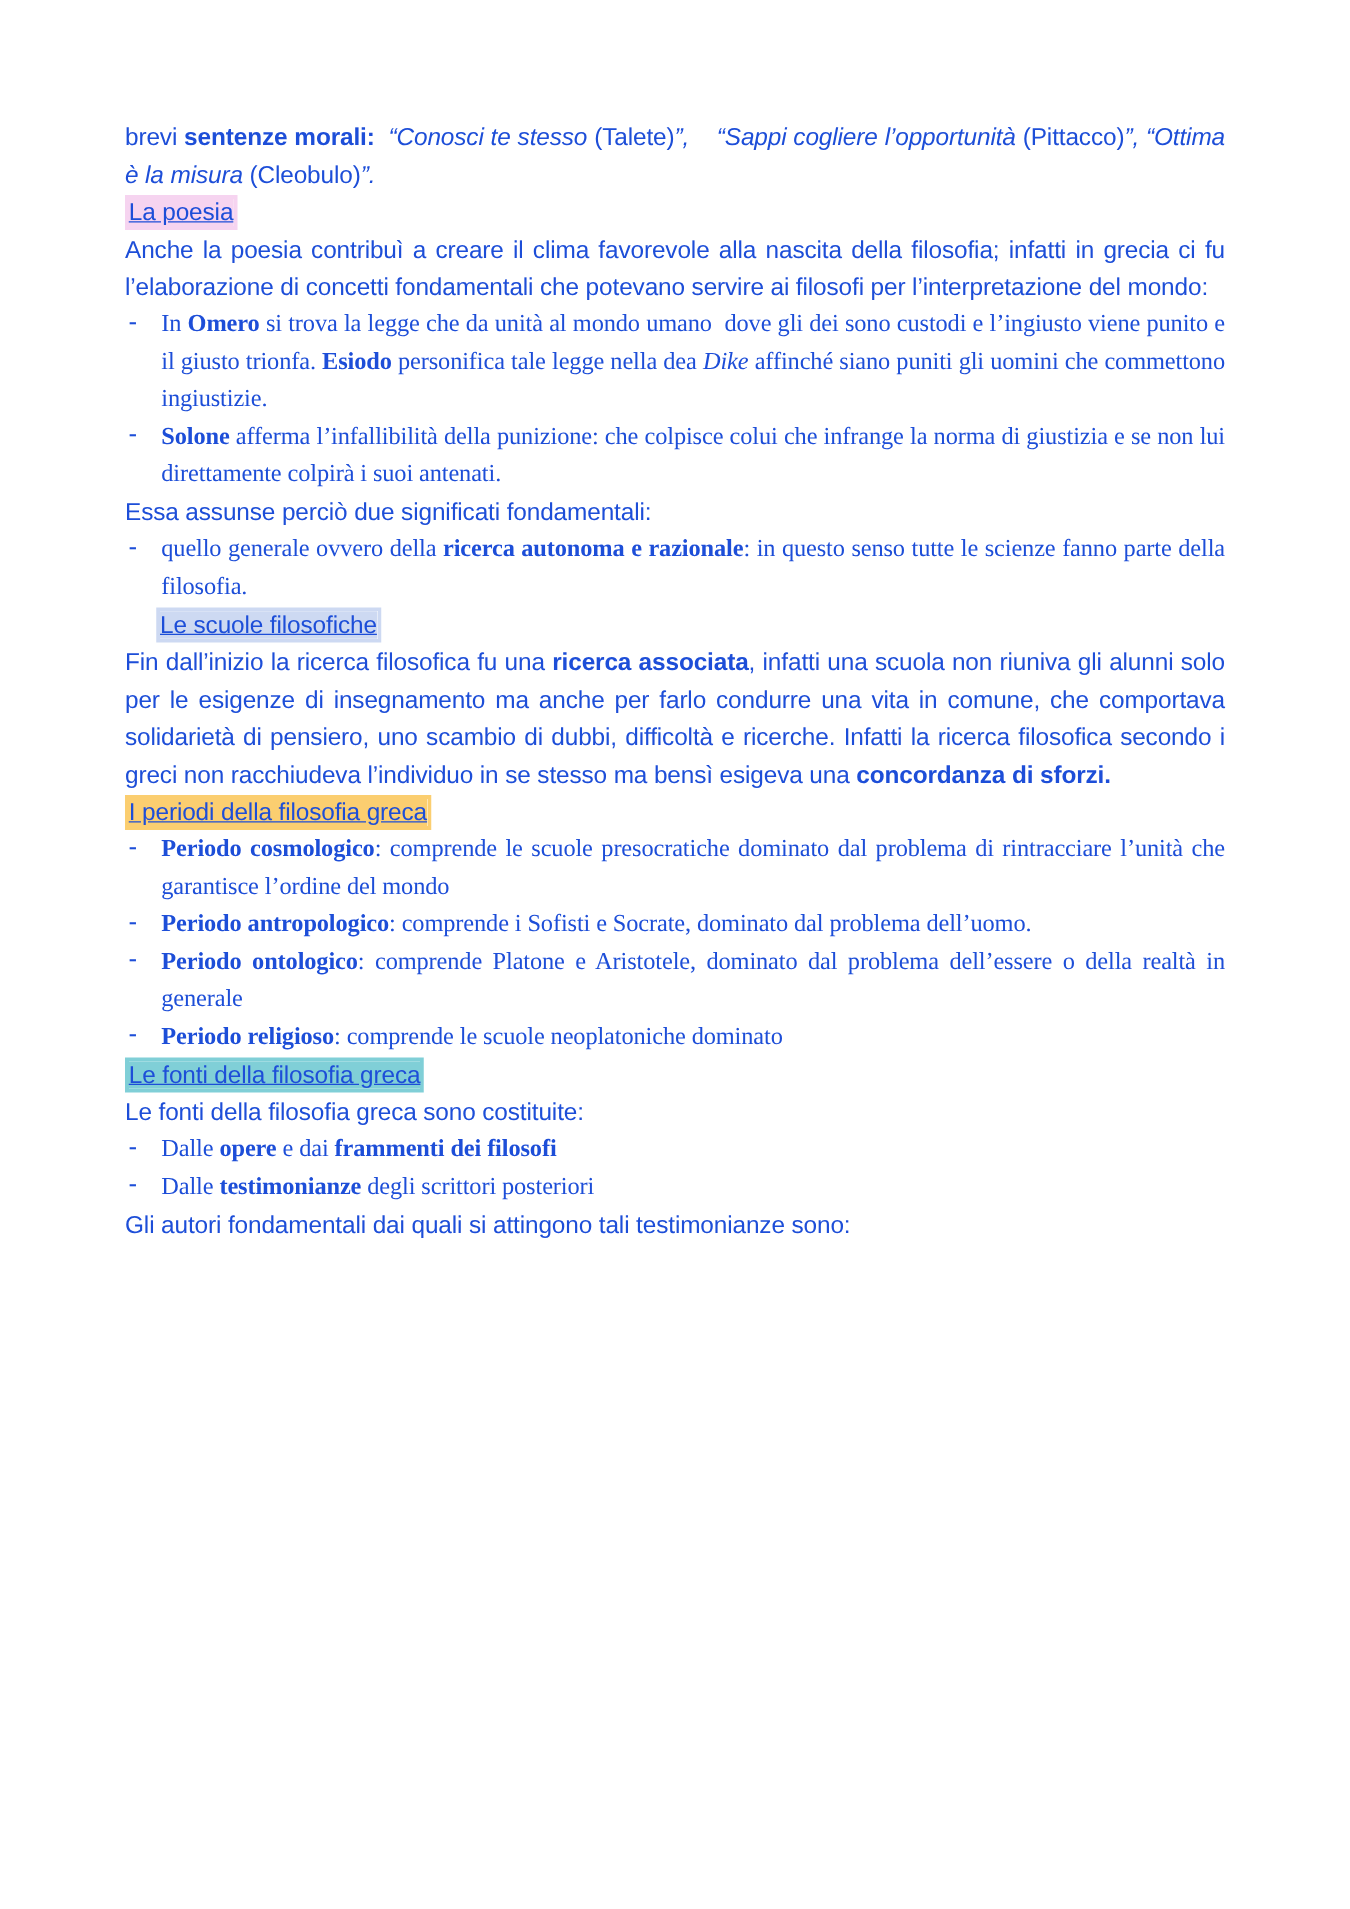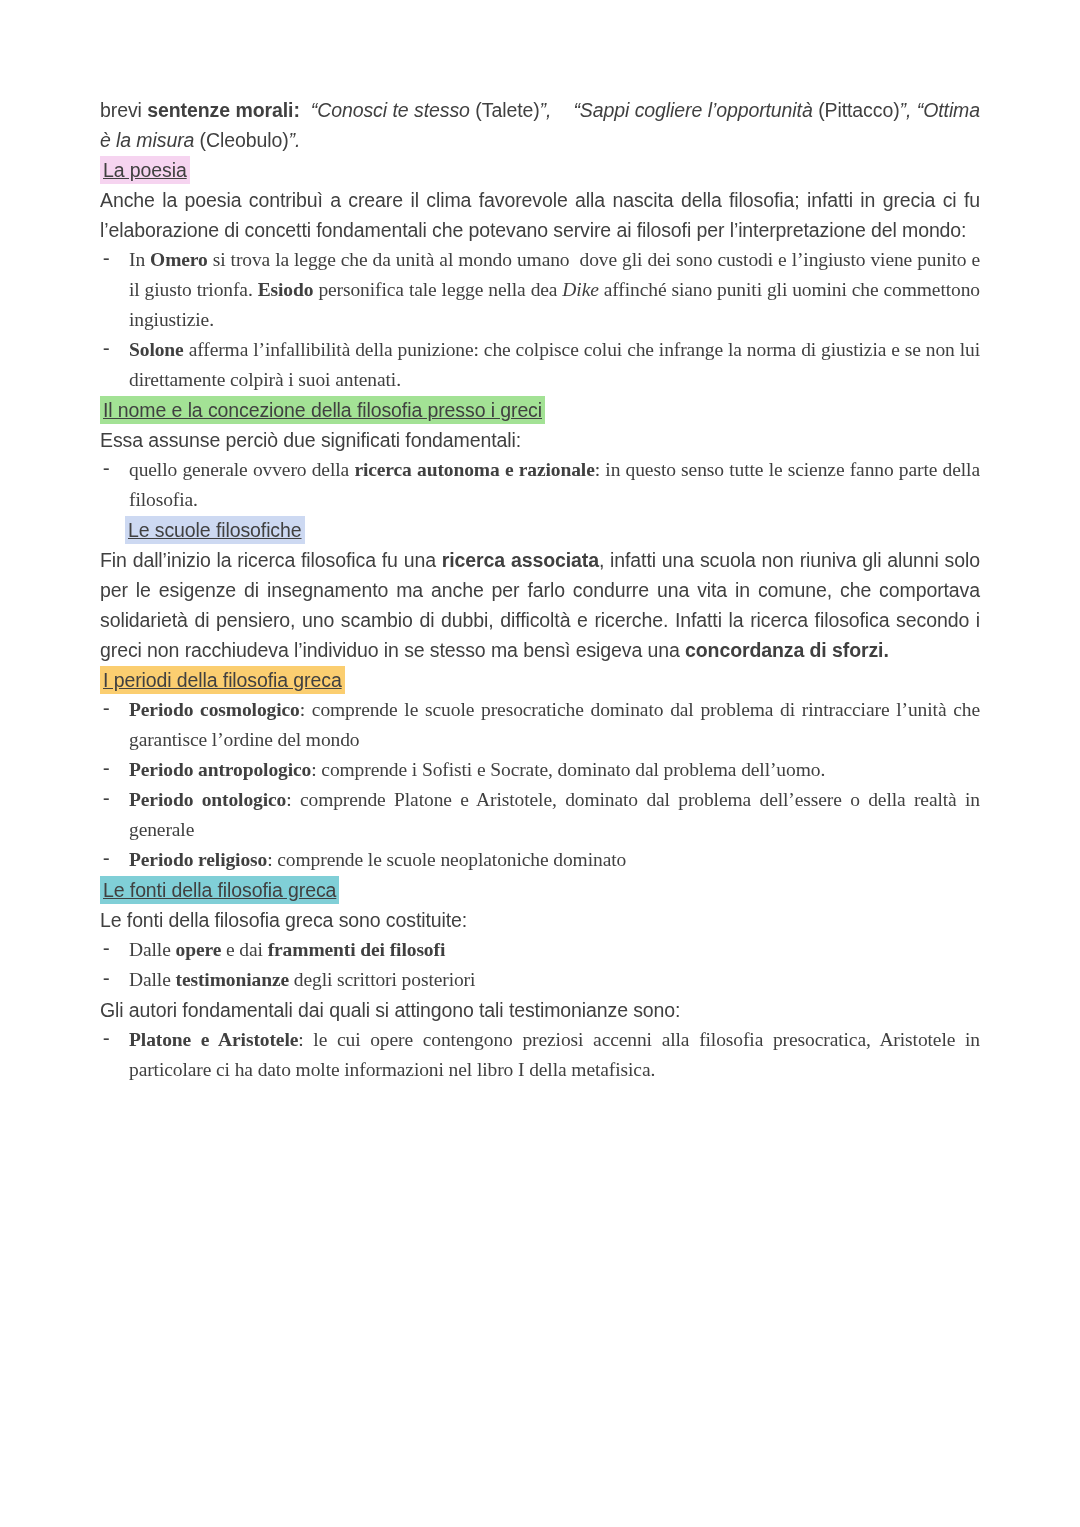--- a/index.html
+++ b/index.html
@@ -48,35 +48,33 @@
   }
   .hl {
     margin-left: 3px;
   }
   .b { font-weight: bold; }
   .i { font-style: italic; }
 </style>
 </head>
 <body style="background: rgb(255, 255, 255);">
 
-<div class="doc" style="color: #404040;">
+<div class="doc" style="color: #1d4ed8;">
     <div class="para"><span>brevi </span><span class="b">sentenze morali:</span><span> &nbsp;</span><span class="i">“Conosci te stesso</span><span> (Talete)</span><span class="i">”,</span><span> &nbsp;&nbsp; </span><span class="i">“Sappi cogliere l’opportunità</span><span> (Pittacco)</span><span class="i">”,</span><span> </span><span class="i">“Ottima è la misura</span><span> (Cleobulo)</span><span class="i">”.</span></div>
     <div class="para heading"><span class="hl" style="background-color: rgb(246, 212, 240); box-shadow: rgb(246, 212, 240) 0px 0px 0px 3px;">La poesia</span></div>
     <div class="para"><span>Anche la poesia contribuì a creare il clima favorevole alla nascita della filosofia; infatti in grecia ci fu l’elaborazione di concetti fondamentali che potevano servire ai filosofi per l’interpretazione del mondo:</span></div>
     <div class="para bullet"><span>In </span><span class="b">Omero</span><span> si trova la legge che da unità al mondo umano &nbsp;dove gli dei sono custodi e l’ingiusto viene punito e il giusto trionfa. </span><span class="b">Esiodo</span><span> personifica tale legge nella dea </span><span class="i">Dike</span><span> affinché siano puniti gli uomini che commettono ingiustizie.</span></div>
     <div class="para bullet"><span class="b">Solone</span><span> afferma l’infallibilità della punizione: che colpisce colui che infrange la norma di giustizia e se non lui direttamente colpirà i suoi antenati.</span></div>
-    <div class="para heading"><span class="hl" style="background-color: rgb(163, 226, 149); box-shadow: rgb(163, 226, 149) 0px 0px 0px 3px;">Il nome e la concezione della filosofia presso i greci</span></div>
     <div class="para"><span>Essa assunse perciò due significati fondamentali:</span></div>
     <div class="para bullet"><span>quello generale ovvero della </span><span class="b">ricerca autonoma e razionale</span><span>: in questo senso tutte le scienze fanno parte della filosofia.</span></div>
     <div class="para heading"><span class="hl" style="background-color: rgb(205, 217, 242); box-shadow: rgb(205, 217, 242) 0px 0px 0px 3px; margin-left: 28px;">Le scuole filosofiche</span></div>
     <div class="para"><span>Fin dall’inizio la ricerca filosofica fu una </span><span class="b">ricerca associata</span><span>, infatti una scuola non riuniva gli alunni solo per le esigenze di insegnamento ma anche per farlo condurre una vita in comune, che comportava solidarietà di pensiero, uno scambio di dubbi, difficoltà e ricerche. Infatti la ricerca filosofica secondo i greci non racchiudeva l’individuo in se stesso ma bensì esigeva una </span><span class="b">concordanza di sforzi.</span></div>
     <div class="para heading"><span class="hl" style="background-color: rgb(251, 206, 112); box-shadow: rgb(251, 206, 112) 0px 0px 0px 3px;">I periodi della filosofia greca</span></div>
     <div class="para bullet"><span class="b">Periodo cosmologico</span><span>: comprende le scuole presocratiche dominato dal problema di rintracciare l’unità che garantisce l’ordine del mondo</span></div>
     <div class="para bullet"><span class="b">Periodo antropologico</span><span>: comprende i Sofisti e Socrate, dominato dal problema dell’uomo.</span></div>
     <div class="para bullet"><span class="b">Periodo ontologico</span><span>: comprende Platone e Aristotele, dominato dal problema dell’essere o della realtà in generale</span></div>
     <div class="para bullet"><span class="b">Periodo religioso</span><span>: comprende le scuole neoplatoniche dominato</span></div>
     <div class="para heading"><span class="hl" style="background-color: rgb(128, 207, 215); box-shadow: rgb(128, 207, 215) 0px 0px 0px 3px;">Le fonti della filosofia greca</span></div>
     <div class="para"><span>Le fonti della filosofia greca sono costituite:</span></div>
     <div class="para bullet"><span>Dalle </span><span class="b">opere</span><span> e dai </span><span class="b">frammenti dei filosofi</span></div>
     <div class="para bullet"><span>Dalle </span><span class="b">testimonianze</span><span> degli scrittori posteriori</span></div>
     <div class="para"><span>Gli autori fondamentali dai quali si attingono tali testimonianze sono:</span></div>
-    <div class="para bullet"><span class="b">Platone e Aristotele</span><span>: le cui opere contengono preziosi accenni alla filosofia presocratica, Aristotele in particolare ci ha dato molte informazioni nel libro I della metafisica.</span></div>
   </div>
 
 </body></html>

